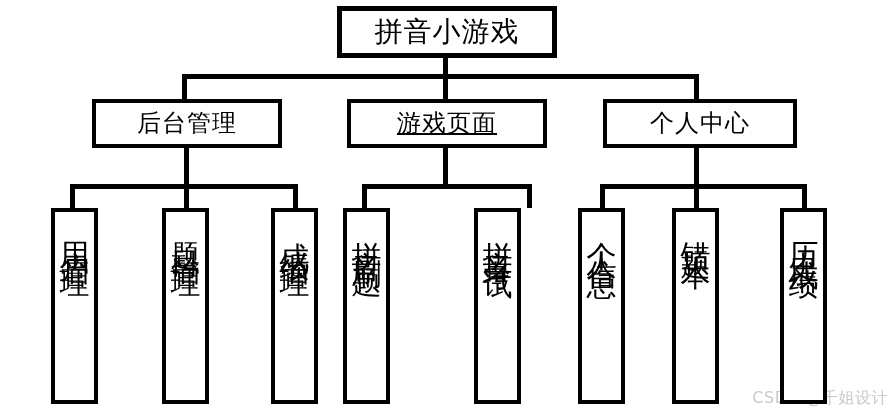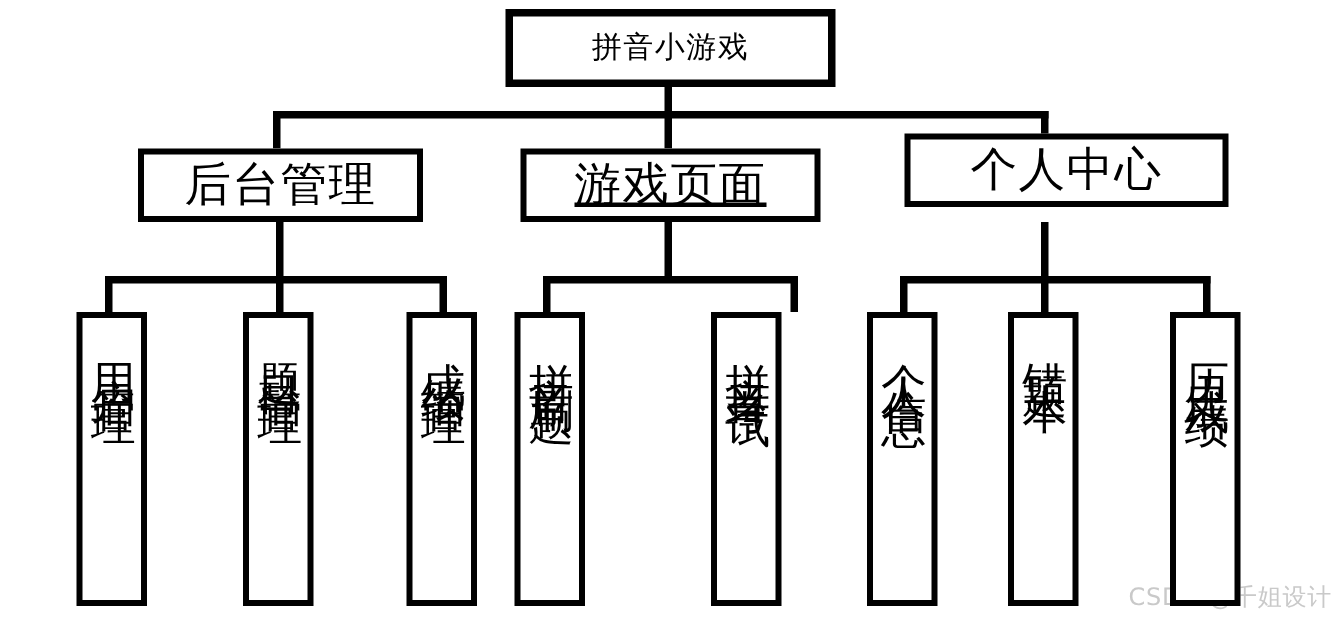--- a/index.html
+++ b/index.html
@@ -34,25 +34,25 @@
   }
   .node-label {
     display: block;
     text-align: center;
     line-height: 1.06;
     color: #000000;
     white-space: nowrap;
   }
   
   .node.h .node-label {
-    font-size: 31px;
+    font-size: 24px;
     letter-spacing: 1px;
   }
   .node.root .node-label {
-    font-size: 20px;
+    font-size: 28px;
     letter-spacing: 1px;
   }
   
   .node.v {
     align-items: flex-start;
     padding-top: 6px;
   }
   .node.v .node-label {
     writing-mode: vertical-rl;
     text-orientation: upright;
@@ -122,21 +122,21 @@
   <div class="link" style="left:362px; top:184px; width:5px; height:24px;"></div>
   <div class="link" style="left:527px; top:184px; width:5px; height:24px;"></div>
 
   <div class="node v" style="left:343px; top:208px; width:47px; height:196px;">
     <span class="node-label">拼音刷题</span>
   </div>
   <div class="node v" style="left:474px; top:208px; width:47px; height:196px;">
     <span class="node-label">拼音考试</span>
   </div>
 
-  <div class="node h" style="left:603px; top:89px; width:216px; height:49px;">
+  <div class="node h" style="left:603px; top:99px; width:194px; height:49px;">
     <span class="node-label">个人中心</span>
   </div>
   <div class="link" style="left:694px; top:148px; width:5px; height:36px;"></div>
   <div class="link" style="left:600px; top:184px; width:207px; height:5px;"></div>
   <div class="link" style="left:600px; top:184px; width:5px; height:24px;"></div>
   <div class="link" style="left:694px; top:184px; width:5px; height:24px;"></div>
   <div class="link" style="left:802px; top:184px; width:5px; height:24px;"></div>
 
   <div class="node v" style="left:578px; top:208px; width:47px; height:196px;">
     <span class="node-label">个人信息</span>

